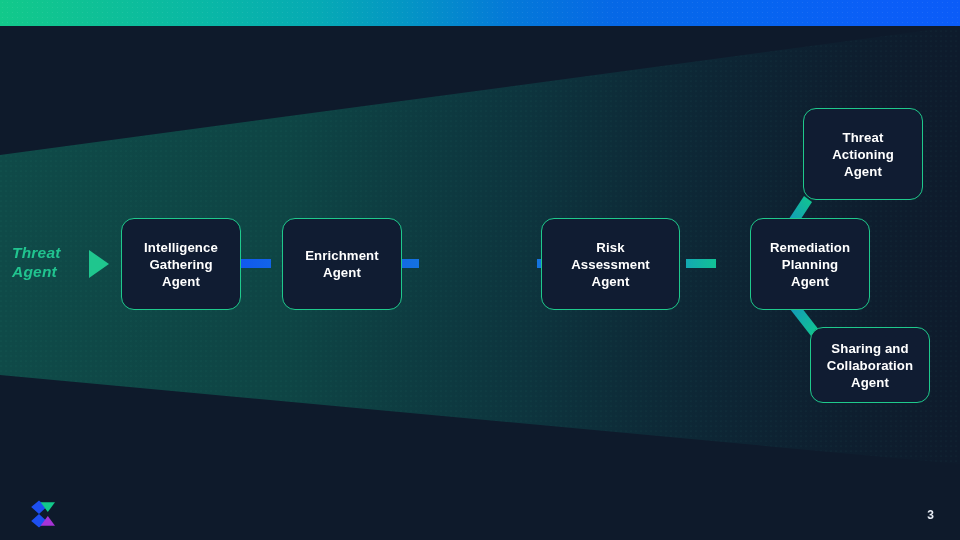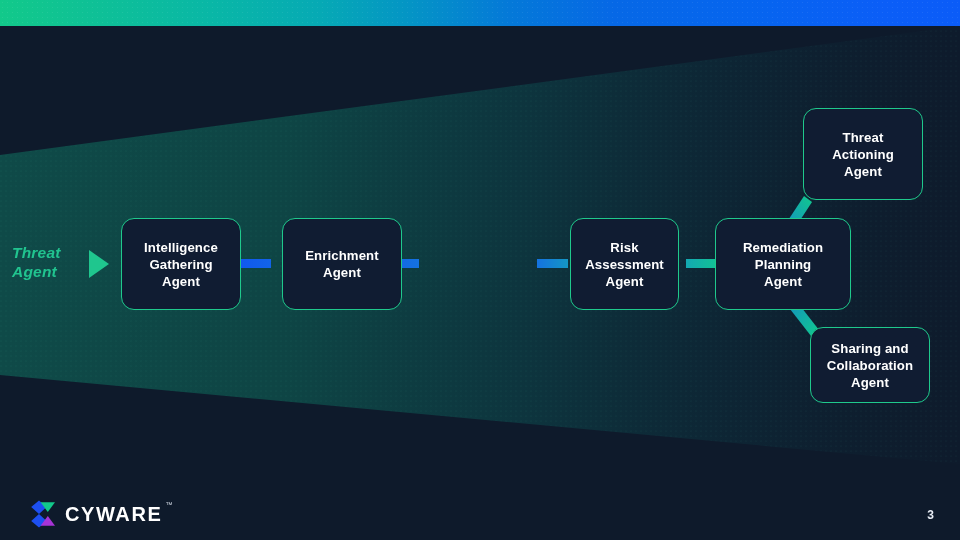--- a/index.html
+++ b/index.html
@@ -198,26 +198,26 @@
 
   <div class="node" style="left:121px;top:218px;width:120px;height:92px;">
     <span class="lbl">Intelligence
 Gathering
 Agent</span>
   </div>
   <div class="node" style="left:282px;top:218px;width:120px;height:92px;">
     <span class="lbl">Enrichment
 Agent</span>
   </div>
-  <div class="node" style="left:570px;top:218px;width:109px;height:92px;">
+  <div class="node" style="left:541px;top:218px;width:139px;height:92px;">
     <span class="lbl">Risk
 Assessment
 Agent</span>
   </div>
-  <div class="node" style="left:715px;top:218px;width:136px;height:92px;">
+  <div class="node" style="left:750px;top:218px;width:120px;height:92px;">
     <span class="lbl">Remediation
 Planning
 Agent</span>
   </div>
   <div class="node" style="left:803px;top:108px;width:120px;height:92px;">
     <span class="lbl">Threat
 Actioning
 Agent</span>
   </div>
   <div class="node" style="left:810px;top:327px;width:120px;height:76px;">
@@ -226,21 +226,17 @@
 Agent</span>
   </div>
 
   <div id="logo">
     <svg id="logo-mark" viewBox="0 0 30 28">
       <polygon points="11,14 3.2,7 11,0.6 18.6,7" fill="#1d4ff0"></polygon>
       <polygon points="11,14 3.2,21 11,27.4 18.6,21" fill="#1d4ff0"></polygon>
       <polygon points="12.6,2.2 27,2.2 19.8,12" fill="#12c98a"></polygon>
       <polygon points="12.6,25.8 27,25.8 19.8,16" fill="#a734d6"></polygon>
     </svg>
-    <span id="logo-text">
-      <span>CYWARE</span>
-      <span id="logo-tm">™</span>
-    </span>
   </div>
 
   <div id="pageno">3</div>
 
 </div>
 
 </body></html>

